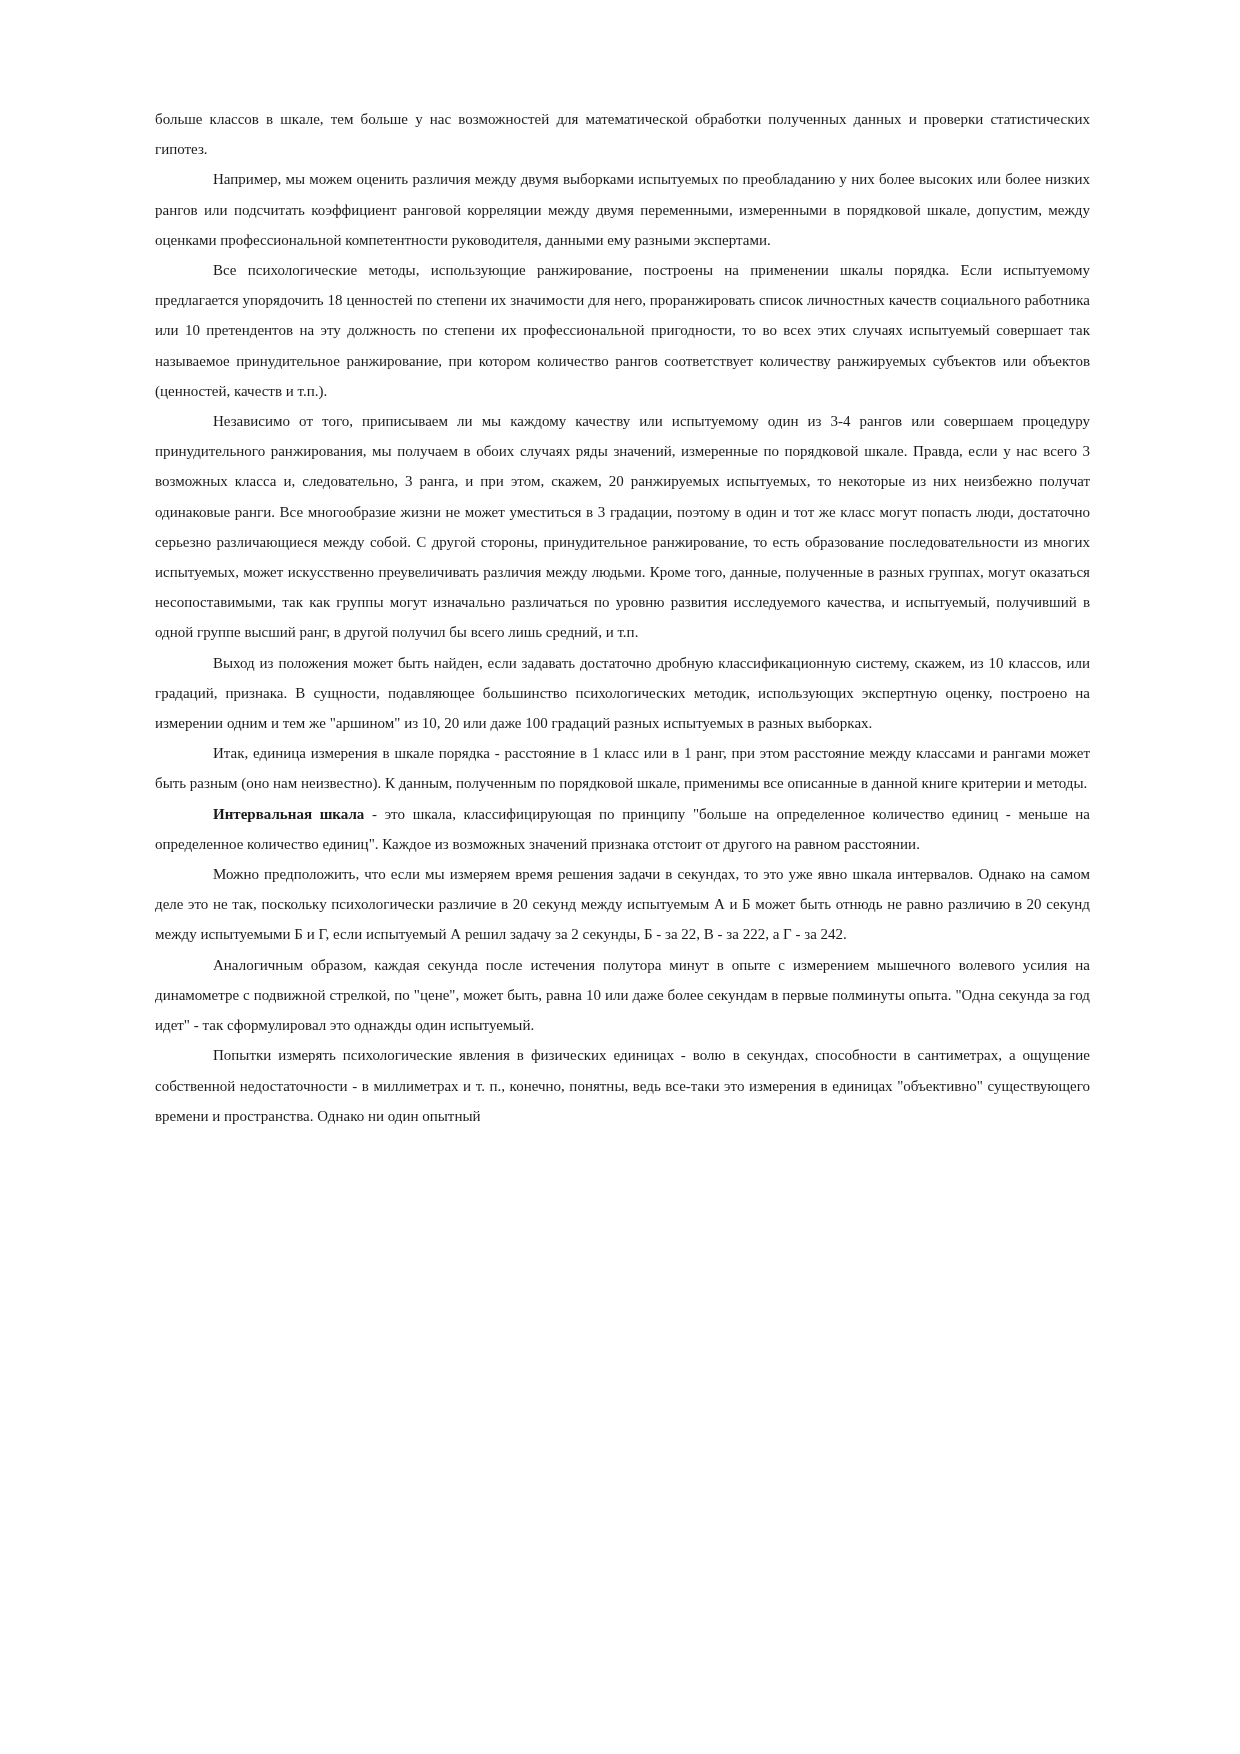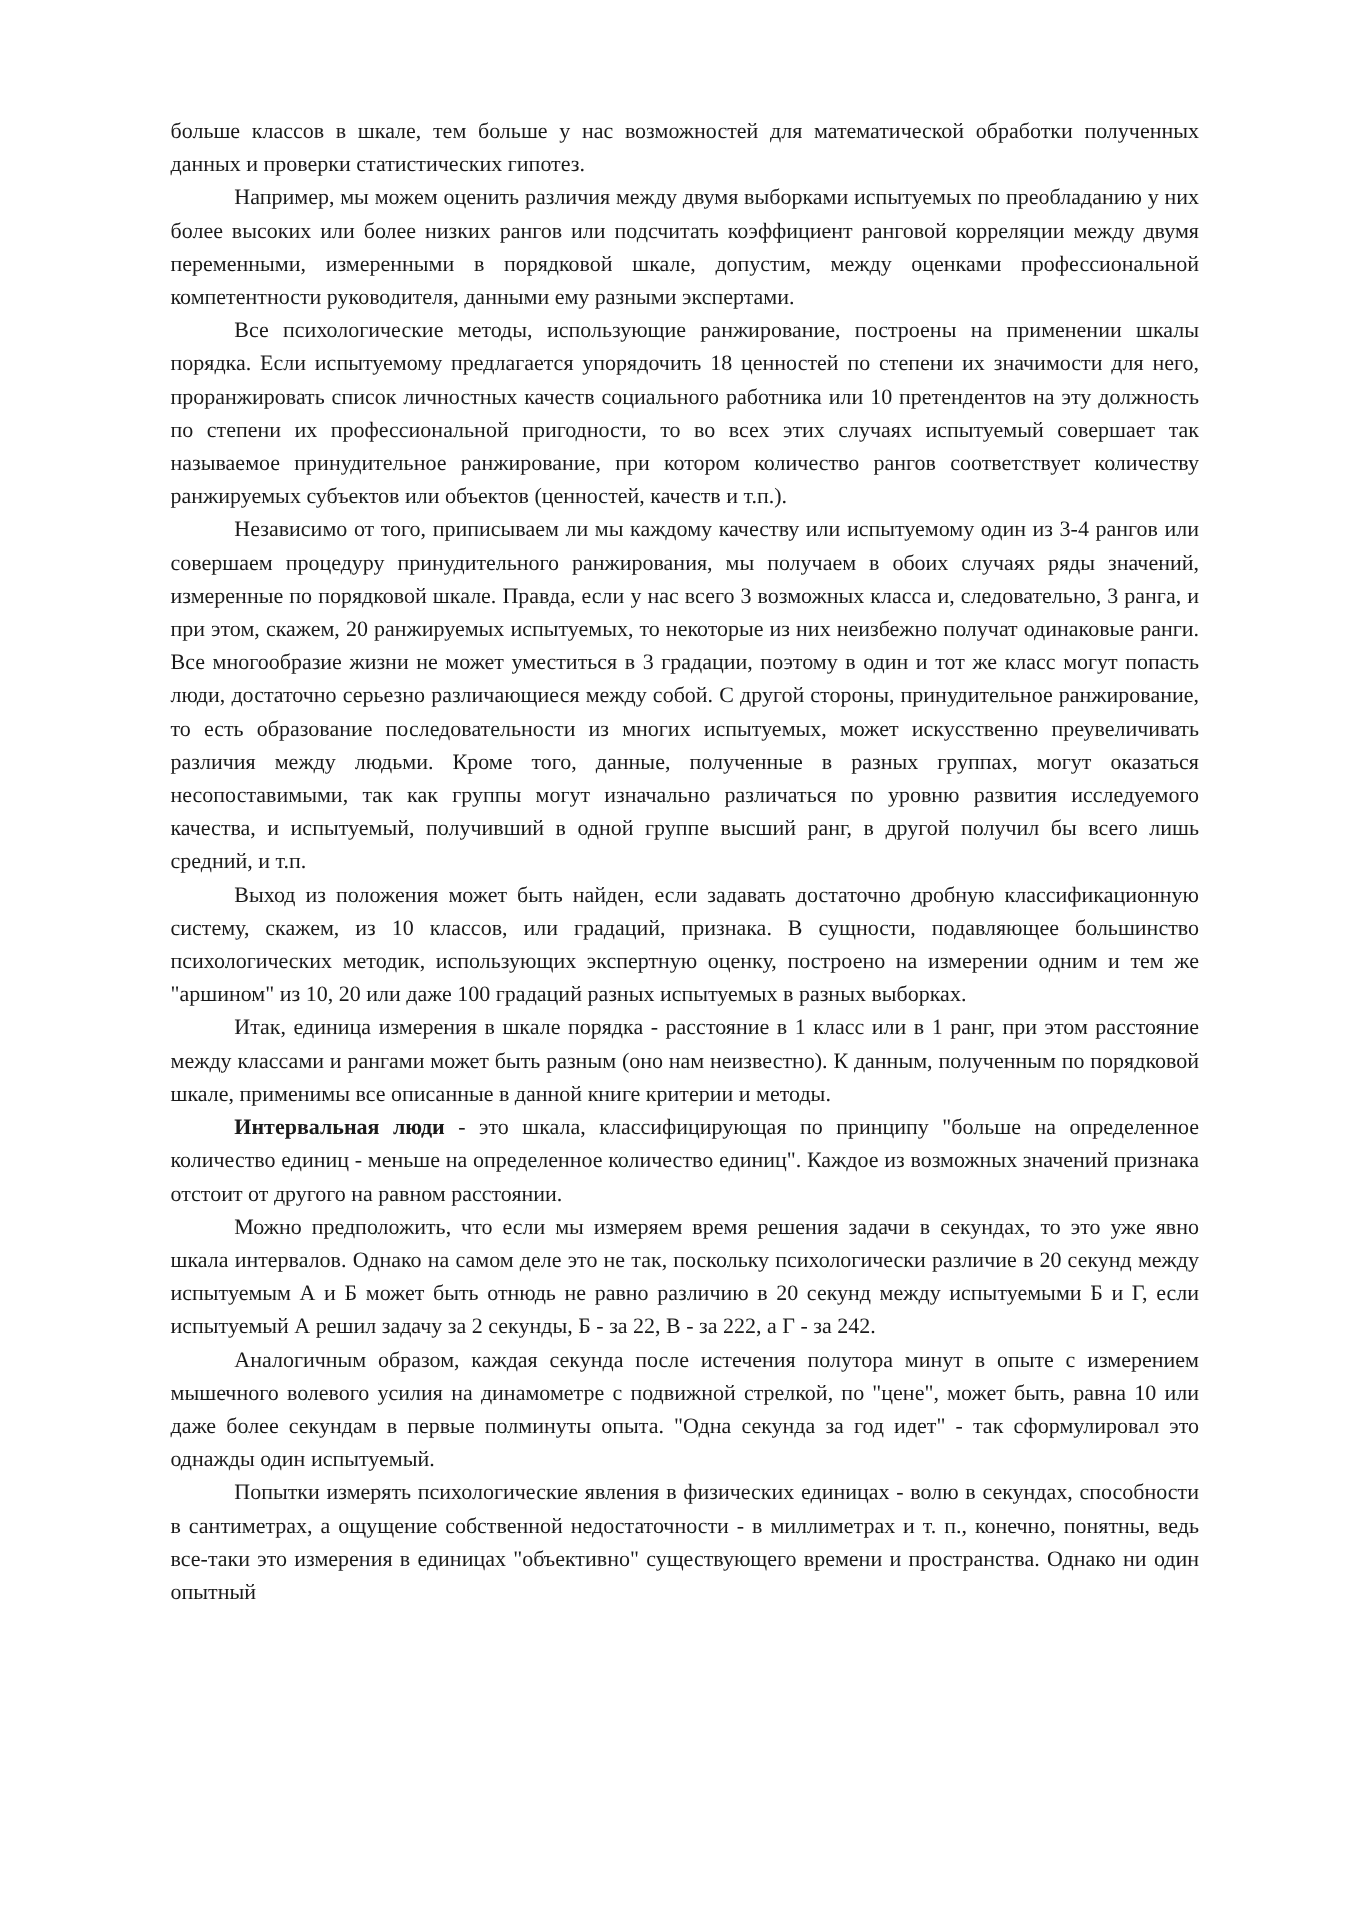--- a/index.html
+++ b/index.html
@@ -17,21 +17,21 @@
   }
   .page {
     position: relative;
     width: 1240px;
     height: 1754px;
     background: #ffffff;
     box-sizing: border-box;
     padding: 104px 150px 0 155px;
   }
   .body-text {
-    font-size: 20px;
+    font-size: 15px;
     line-height: 30.2px;
     text-align: justify;
     text-justify: inter-word;
     hyphens: none;
     -webkit-hyphens: none;
     letter-spacing: 0px;
     word-spacing: 0px;
     color: #1a1a1a;
   }
   p.para {
@@ -58,21 +58,21 @@
     <p class="para">Например, мы можем оценить различия между двумя выборками испытуемых по преобладанию у них более высоких или более низких рангов или подсчитать коэффициент ранговой корреляции между двумя переменными, измеренными в порядковой шкале, допустим, между оценками профессиональной компетентности руководителя, данными ему разными экспертами.</p>
 
     <p class="para">Все психологические методы, использующие ранжирование, построены на применении шкалы порядка. Если испытуемому предлагается упорядочить 18 ценностей по степени их значимости для него, проранжировать список личностных качеств социального работника или 10 претендентов на эту должность по степени их профессиональной пригодности, то во всех этих случаях испытуемый совершает так называемое принудительное ранжирование, при котором количество рангов соответствует количеству ранжируемых субъектов или объектов (ценностей, качеств и т.п.).</p>
 
     <p class="para">Независимо от того, приписываем ли мы каждому качеству или испытуемому один из 3-4 рангов или совершаем процедуру принудительного ранжирования, мы получаем в обоих случаях ряды значений, измеренные по порядковой шкале. Правда, если у нас всего 3 возможных класса и, следовательно, 3 ранга, и при этом, скажем, 20 ранжируемых испытуемых, то некоторые из них неизбежно получат одинаковые ранги. Все многообразие жизни не может уместиться в 3 градации, поэтому в один и тот же класс могут попасть люди, достаточно серьезно различающиеся между собой. С другой стороны, принудительное ранжирование, то есть образование последовательности из многих испытуемых, может искусственно преувеличивать различия между людьми. Кроме того, данные, полученные в разных группах, могут оказаться несопоставимыми, так как группы могут изначально различаться по уровню развития исследуемого качества, и испытуемый, получивший в одной группе высший ранг, в другой получил бы всего лишь средний, и т.п.</p>
 
     <p class="para">Выход из положения может быть найден, если задавать достаточно дробную классификационную систему, скажем, из 10 классов, или градаций, признака. В сущности, подавляющее большинство психологических методик, использующих экспертную оценку, построено на измерении одним и тем же "аршином" из 10, 20 или даже 100 градаций разных испытуемых в разных выборках.</p>
 
     <p class="para">Итак, единица измерения в шкале порядка - расстояние в 1 класс или в 1 ранг, при этом расстояние между классами и рангами может быть разным (оно нам неизвестно). К данным, полученным по порядковой шкале, применимы все описанные в данной книге критерии и методы.</p>
 
-    <p class="para"><span class="bold-term">Интервальная люди</span><span> - это шкала, классифицирующая по принципу "больше на определенное количество единиц - меньше на определенное количество единиц". Каждое из возможных значений признака отстоит от другого на равном расстоянии.</span></p>
+    <p class="para"><span class="bold-term">Интервальная шкала</span><span> - это шкала, классифицирующая по принципу "больше на определенное количество единиц - меньше на определенное количество единиц". Каждое из возможных значений признака отстоит от другого на равном расстоянии.</span></p>
 
     <p class="para">Можно предположить, что если мы измеряем время решения задачи в секундах, то это уже явно шкала интервалов. Однако на самом деле это не так, поскольку психологически различие в 20 секунд между испытуемым А и Б может быть отнюдь не равно различию в 20 секунд между испытуемыми Б и Г, если испытуемый А решил задачу за 2 секунды, Б - за 22, В - за 222, а Г - за 242.</p>
 
     <p class="para">Аналогичным образом, каждая секунда после истечения полутора минут в опыте с измерением мышечного волевого усилия на динамометре с подвижной стрелкой, по "цене", может быть, равна 10 или даже более секундам в первые полминуты опыта. "Одна секунда за год идет" - так сформулировал это однажды один испытуемый.</p>
 
     <p class="para">Попытки измерять психологические явления в физических единицах - волю в секундах, способности в сантиметрах, а ощущение собственной недостаточности - в миллиметрах и т. п., конечно, понятны, ведь все-таки это измерения в единицах "объективно" существующего времени и пространства. Однако ни один опытный</p>
 
   </div>
 </div>
 

